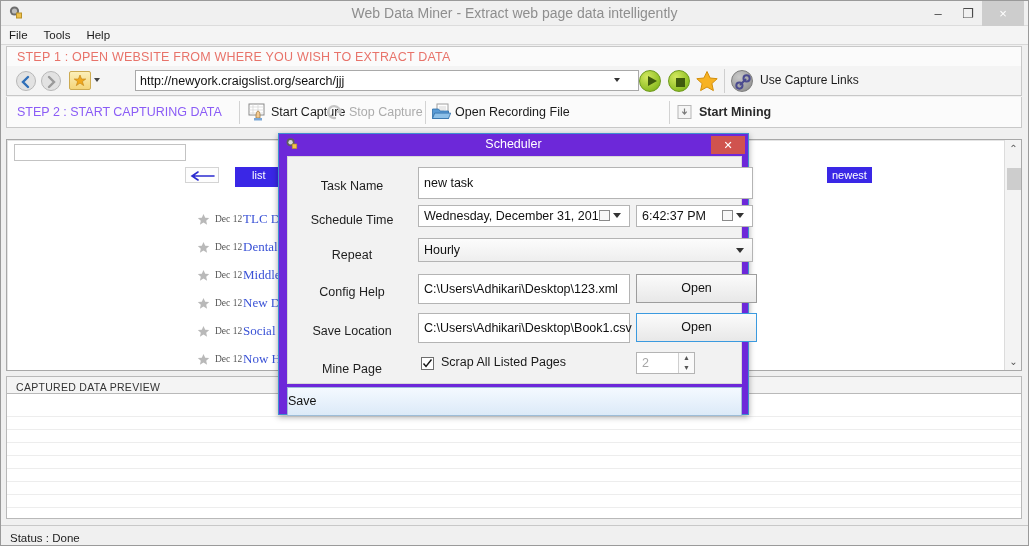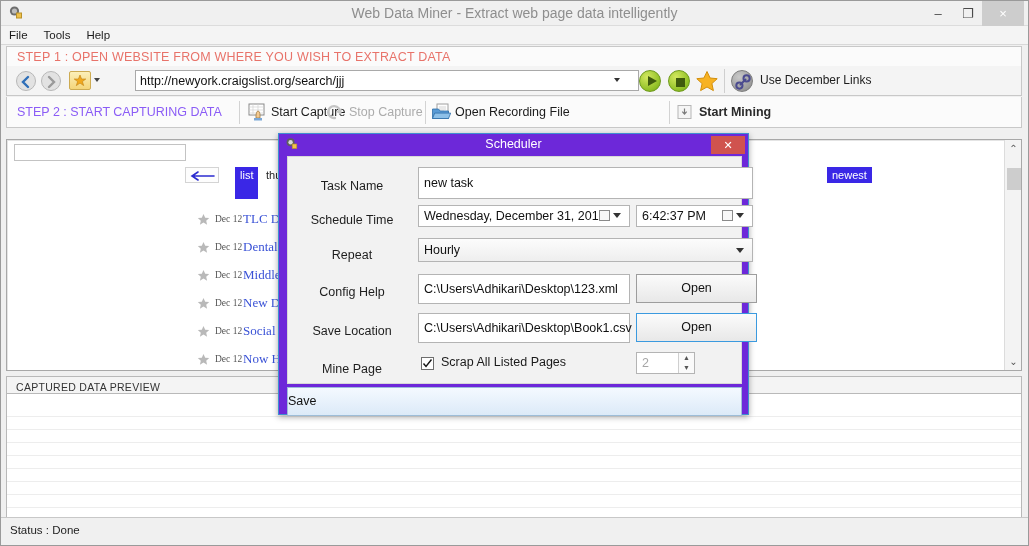--- a/index.html
+++ b/index.html
@@ -158,22 +158,22 @@
   .cl-search {
     position: absolute; left: 7px; top: 4px; width: 172px; height: 17px;
     background: #ffffff; border: 1px solid #c3c3c3;
   }
   .cl-backarrow {
     position: absolute; left: 178px; top: 27px; width: 34px; height: 16px;
     border: 1px solid #d4d4d4; background: #fdfdfd;
   }
   .cl-backarrow svg { display: block; margin: 3px auto; }
   .cl-tab {
-    position: absolute; top: 27px; height: 32px; font-size: 11px;
-    line-height: 16px; padding: 0 5px;
+    position: absolute; top: 27px; height: 20px; font-size: 11px;
+    line-height: 16px; padding: 0 17px;
   }
   .cl-tab.sel { left: 228px; background: #3a27e6; color: #ffffff; }
   .cl-tab.unsel { left: 254px; color: #222; }
   .cl-newest {
     position: absolute; left: 820px; top: 27px; height: 16px; font-size: 11px;
     line-height: 16px; padding: 0 5px; background: #3a27e6; color: #ffffff;
   }
   .cl-row {
     position: absolute; left: 190px; height: 18px; white-space: nowrap;
   }
@@ -214,21 +214,21 @@
     position: absolute; left: 5px; top: 392px; width: 1016px; height: 126px;
     background: #ffffff; border: 1px solid #b9b9b9;
     overflow: hidden;
   }
   .cdp-line {
     position: absolute; left: 0; width: 100%; height: 1px; background: #ededed;
   }
 
   
   .statusbar {
-    position: absolute; left: 0; bottom: 0; width: 1027px; height: 28px;
+    position: absolute; left: 0; bottom: 0; width: 1027px; height: 20px;
     background: #f0f0f0; border-top: 1px solid #c8c8c8;
   }
   .statusbar span {
     margin-left: 9px; line-height: 24px; font-size: 11.5px; color: #222;
   }
 
   
   .dialog {
     position: absolute; left: 277px; top: 132px; width: 471px; height: 282px;
     background: #6d28d9; border: 1px solid #3f8fd0;
@@ -375,21 +375,21 @@
       </svg>
     </div>
     <div class="ext-link-wrap">
       <span class="link-circle">
         <svg width="22" height="22" viewBox="0 0 22 22" style="display:block">
           <path d="M8.5 13.5 L13.5 8.5" stroke="#4b4b8f" stroke-width="2" stroke-linecap="round" fill="none"></path>
           <circle cx="7.4" cy="14.6" r="3.1" fill="none" stroke="#4b4b8f" stroke-width="2"></circle>
           <circle cx="14.6" cy="7.4" r="3.1" fill="none" stroke="#4b4b8f" stroke-width="2"></circle>
         </svg>
       </span>
-      <span class="ext-link-label">Use December Links</span>
+      <span class="ext-link-label">Use Capture Links</span>
     </div>
   </div>
 
   <div class="step2">
     <div class="step2-label">STEP 2 : START CAPTURING DATA</div>
 
     <div class="tb-sep" style="left:232px;"></div>
 
     <div class="tb-btn" style="left:240px;width:98px;">
       <span class="ico">

